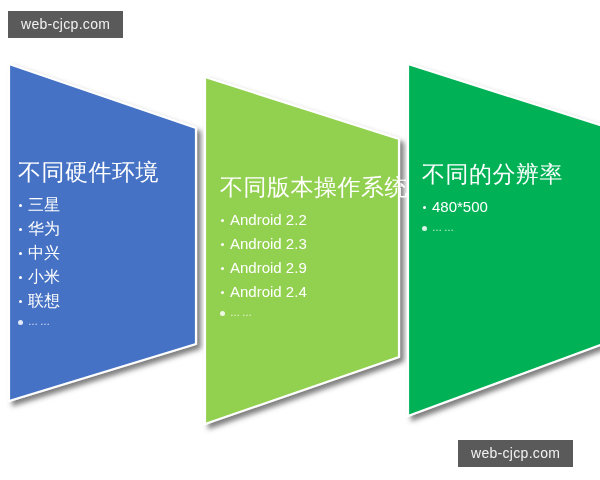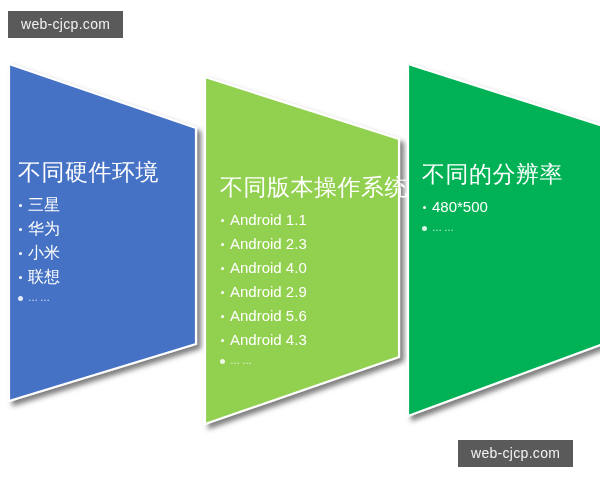--- a/index.html
+++ b/index.html
@@ -101,45 +101,44 @@
           <feDropShadow dx="4" dy="4" stdDeviation="2.4" flood-color="#4d4d4d" flood-opacity="0.72"></feDropShadow>
         </filter>
       </defs>
       <polygon points="9,8 196,72 196,288 9,345" fill="#4472C4" stroke="#ffffff" stroke-width="2.2" filter="url(#sh1)"></polygon>
     </svg>
     <div class="content">
       <div class="ptitle">不同硬件环境</div>
       <ul class="plist">
         <li class="cn">三星</li>
         <li class="cn">华为</li>
+        <li class="cn">中兴</li>
         <li class="cn">小米</li>
         <li class="cn">联想</li>
         <li class="ell">……</li>
       </ul>
     </div>
   </div>
 
   <div class="panel" id="panel-os">
     <svg width="215" height="368" viewBox="0 0 215 368">
       <defs>
         <filter id="sh2" x="-20%" y="-20%" width="160%" height="160%">
           <feDropShadow dx="4" dy="4" stdDeviation="2.4" flood-color="#4d4d4d" flood-opacity="0.72"></feDropShadow>
         </filter>
       </defs>
       <polygon points="9,8 203,70 203,288 9,355" fill="#92D050" stroke="#ffffff" stroke-width="2.2" filter="url(#sh2)"></polygon>
     </svg>
     <div class="content">
       <div class="ptitle">不同版本操作系统</div>
       <ul class="plist">
-        <li>Android 1.1</li>
+        <li>Android 2.2</li>
         <li>Android 2.3</li>
-        <li>Android 4.0</li>
         <li>Android 2.9</li>
-        <li>Android 5.6</li>
-        <li>Android 4.3</li>
+        <li>Android 2.4</li>
         <li class="ell">……</li>
       </ul>
     </div>
   </div>
 
   <div class="panel" id="panel-resolution">
     <svg width="205" height="372" viewBox="0 0 205 372">
       <defs>
         <filter id="sh3" x="-20%" y="-20%" width="160%" height="160%">
           <feDropShadow dx="4" dy="4" stdDeviation="2.4" flood-color="#4d4d4d" flood-opacity="0.72"></feDropShadow>

